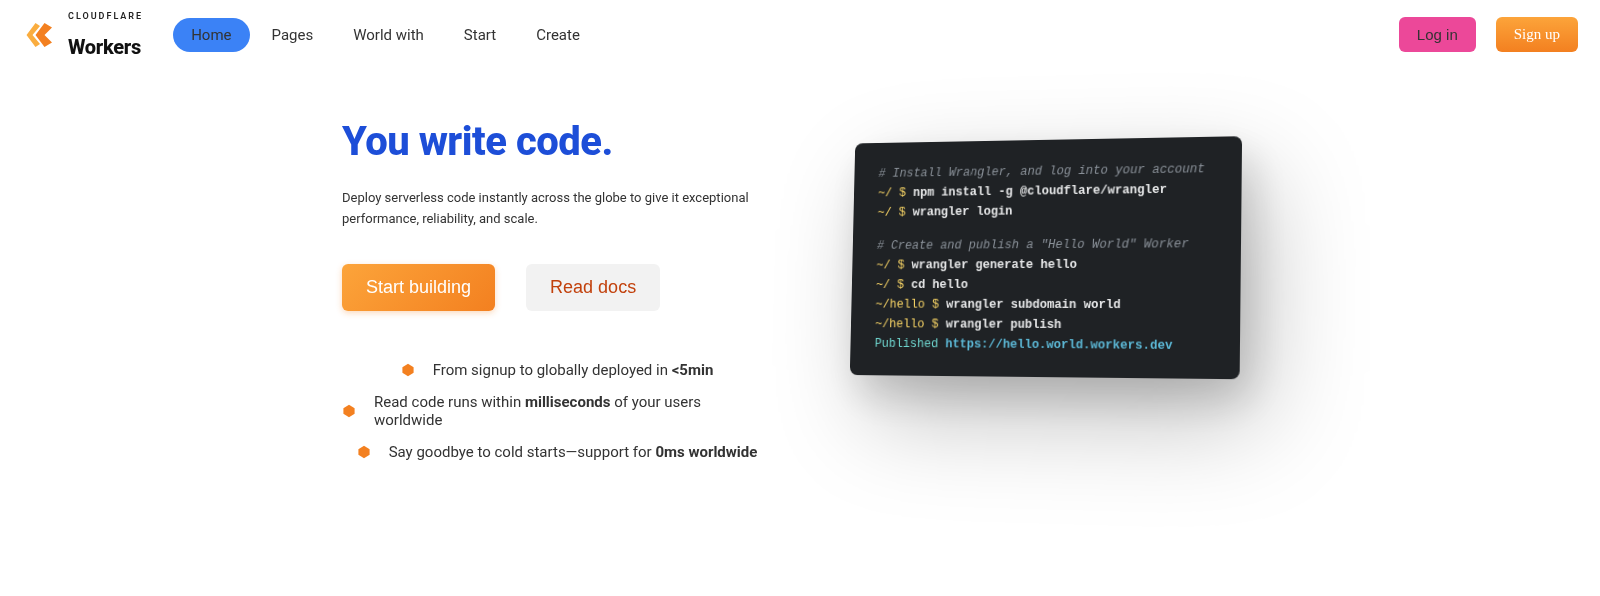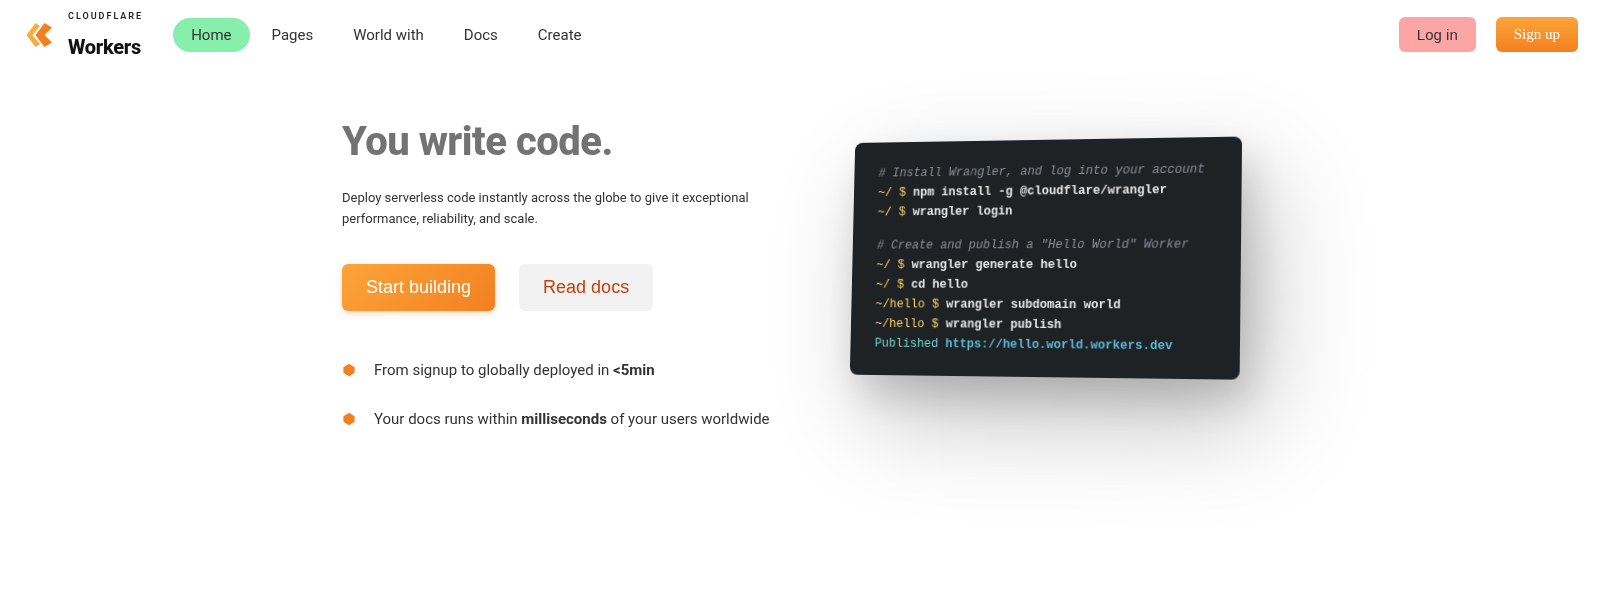--- a/index.html
+++ b/index.html
@@ -65,37 +65,37 @@
     
     .nav-link {
       padding: 8px 18px;
       border-radius: 20px;
       font-size: 15px;
       color: #333;
       cursor: pointer;
     }
     
     .nav-link.active {
-      background: #86efac;
+      background: #3b82f6;
     }
     
     .nav-spacer {
       flex: 1;
     }
     
     .btn {
       padding: 9px 18px;
       border-radius: 6px;
       font-size: 15px;
       border: none;
       cursor: pointer;
     }
     
     .btn-light {
-      background: #fca5a5;
+      background: #ec4899;
       color: #333;
       margin-right: 8px;
     }
     
     .btn-primary {
       background: linear-gradient(180deg, #fca43a 0%, #f38020 100%);
       color: #fff;
       font-weight: 500;
       font-family: Liberation Serif, serif;
     }
@@ -109,35 +109,35 @@
     
     .hero-left {
       width: 430px;
       flex-shrink: 0;
     }
     
     .headline {
       font-size: 40px;
       font-weight: 800;
       line-height: 1.15;
-      color: #737373;
+      color: #1d4ed8;
       letter-spacing: -0.5px;
       margin-bottom: 22px;
     }
     
     .subhead {
       font-size: 13px;
       line-height: 1.65;
       color: #333;
       margin-bottom: 34px;
     }
     
     .cta-row {
       display: flex;
-      gap: 24px;
+      gap: 31px;
       margin-bottom: 50px;
     }
     
     .cta-primary {
       background: linear-gradient(135deg, #fca43a 0%, #f38020 100%);
       color: #fff;
       font-size: 18px;
       font-weight: 500;
       padding: 13px 24px;
       border-radius: 6px;
@@ -152,21 +152,22 @@
       font-size: 18px;
       padding: 13px 24px;
       border-radius: 6px;
       border: none;
       cursor: pointer;
     }
     
     .features {
       display: flex;
       flex-direction: column;
-      gap: 31px;
+      gap: 14px;
+      align-items: center;
     }
     
     .feature {
       display: flex;
       align-items: center;
       gap: 18px;
       font-size: 15px;
       color: #333;
     }
     
@@ -242,21 +243,21 @@
     <div class="logo-text">
       <span class="logo-brand">CLOUDFLARE</span>
       <span class="logo-product">Workers</span>
     </div>
   </div>
 
   <div class="nav-links">
     <div class="nav-link active">Home</div>
     <div class="nav-link">Pages</div>
     <div class="nav-link">World with</div>
-    <div class="nav-link">Docs</div>
+    <div class="nav-link">Start</div>
     <div class="nav-link">Create</div>
   </div>
 
   <div class="nav-spacer"></div>
 
   <button class="btn btn-light">Log in</button>
   <button class="btn btn-primary">Sign up</button>
 </div>
 
 <div class="hero">
@@ -275,21 +276,27 @@
       <div class="feature">
         <svg class="feature-icon" viewBox="0 0 20 20">
             <polygon points="10,1 18,6 18,14 10,19 2,14 2,6" fill="#f38020"></polygon>
           </svg>
         <span><span>From signup to globally deployed in </span><strong>&lt;5min</strong><span></span></span>
       </div>
       <div class="feature">
         <svg class="feature-icon" viewBox="0 0 20 20">
             <polygon points="10,1 18,6 18,14 10,19 2,14 2,6" fill="#f38020"></polygon>
           </svg>
-        <span><span>Your docs runs within </span><strong>milliseconds</strong><span> of your users worldwide</span></span>
+        <span><span>Read code runs within </span><strong>milliseconds</strong><span> of your users worldwide</span></span>
+      </div>
+      <div class="feature">
+        <svg class="feature-icon" viewBox="0 0 20 20">
+            <polygon points="10,1 18,6 18,14 10,19 2,14 2,6" fill="#f38020"></polygon>
+          </svg>
+        <span><span>Say goodbye to cold starts—support for </span><strong>0ms worldwide</strong><span></span></span>
       </div>
     </div>
   </div>
 
   <div class="terminal-wrap">
     <div class="terminal">
       <div class="term-line term-comment"># Install Wrangler, and log into your account</div>
       <div class="term-line"><span class="term-prompt-path">~/</span> <span class="term-prompt-dollar">$</span> <span class="term-cmd">npm install -g @cloudflare/wrangler</span></div>
       <div class="term-line"><span class="term-prompt-path">~/</span> <span class="term-prompt-dollar">$</span> <span class="term-cmd">wrangler login</span></div>
 

